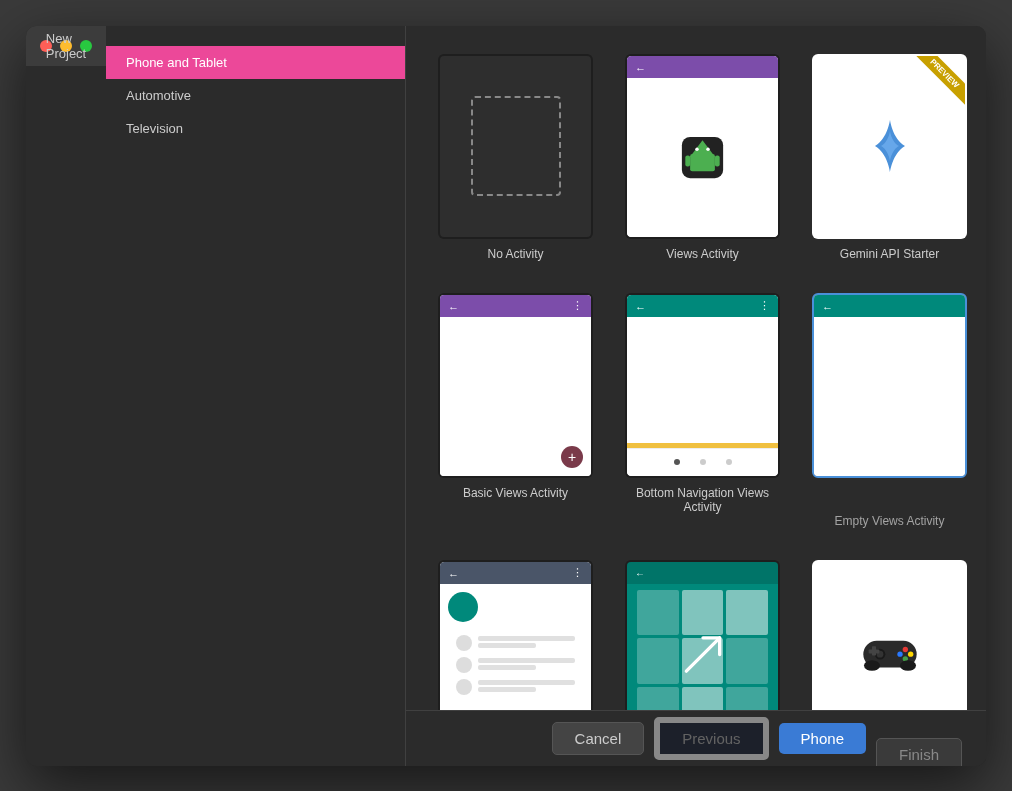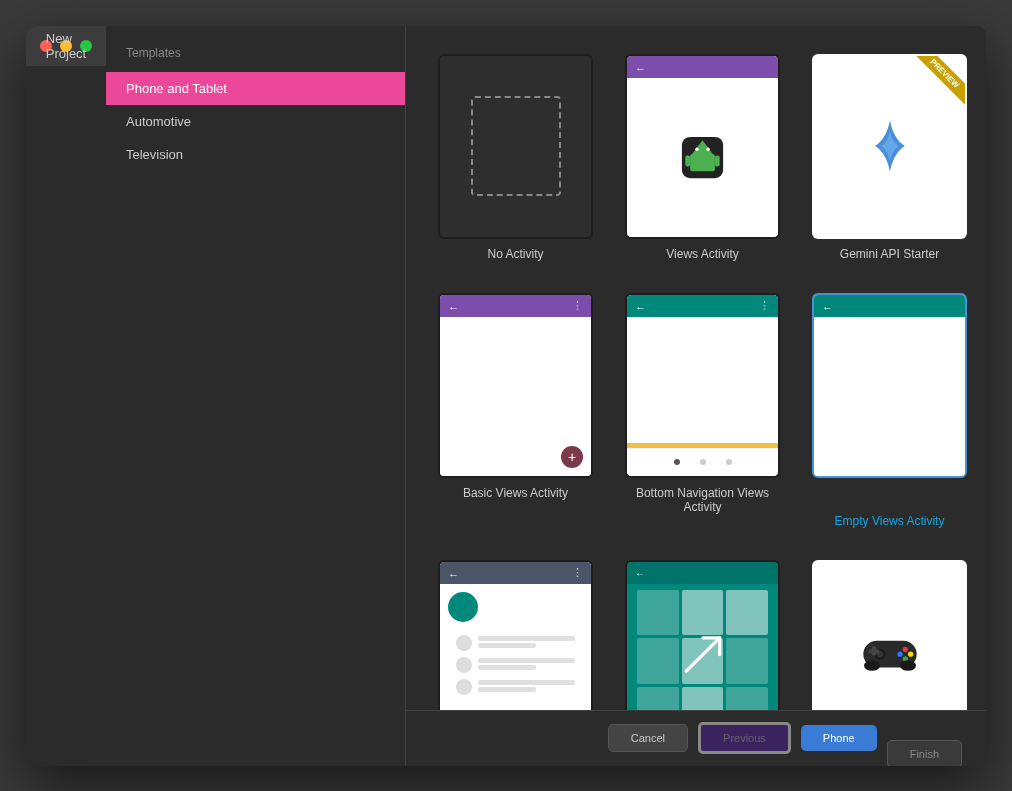--- a/index.html
+++ b/index.html
@@ -304,34 +304,34 @@
       display: flex;
       align-items: center;
       justify-content: flex-end;
       padding: 0 24px;
       gap: 10px;
       flex-shrink: 0;
     }
     .btn {
       padding: 7px 22px;
       border-radius: 5px;
-      font-size: 11px;
+      font-size: 15px;
       cursor: pointer;
       border: none;
       font-family: inherit;
     }
     .btn-cancel {
       background: #444;
       color: #ccc;
       border: 1px solid #555;
     }
     .btn-secondary {
-      background: #4c1d95;
+      background: #0f172a;
       color: #999;
-      border: 3px solid #e5e5e5;
+      border: 6px solid #e5e5e5;
     }
     .btn-secondary.disabled { opacity: 0.5; cursor: default; }
     .btn-primary {
       background: #3a7bd5;
       color: white;
     }
     .btn-finish {
       background: #3a3a3a;
       color: #888;
       border: 1px solid #555;
@@ -363,21 +363,20 @@
       <div class="tl tl-close"></div>
       <div class="tl tl-min"></div>
       <div class="tl tl-max"></div>
     </div>
     <span class="window-title">New Project</span>
   </div>
 
   <div class="content">
 
     <div class="sidebar">
-      <div class="sidebar-label">Templates</div>
       <div class="sidebar-item active">
         <span>Phone and Tablet</span>
       </div>
       <div class="sidebar-item">
         <span>Automotive</span>
       </div>
       <div class="sidebar-item">
         <span>Television</span>
       </div>
     </div>
@@ -468,21 +467,21 @@
 
           <div class="template-card selected">
             <div class="card-preview" style="border-color:#4a90d9;background:#e8f0fa;">
               <div class="empty-views-selected">
                 <div class="phone-topbar teal">
                   <span class="phone-topbar-back">←</span>
                 </div>
                 <div style="flex:1;background:white;"></div>
               </div>
             </div>
-            <span class="card-label" style="color:#0ea5e9;margin-top:36px;">Empty Views Activity</span>
+            <span class="card-label" style="color:#a3a3a3;margin-top:36px;">Empty Views Activity</span>
           </div>
 
           <div class="template-card">
             <div class="card-preview">
               <div class="phone-mock">
                 <div class="phone-topbar purple" style="background:#4a5568;">
                   <span class="phone-topbar-back">←</span>
                   <span class="phone-topbar-dots">⋮</span>
                 </div>
                 <div style="flex:1;background:white;padding:8px;overflow:hidden;position:relative;">

